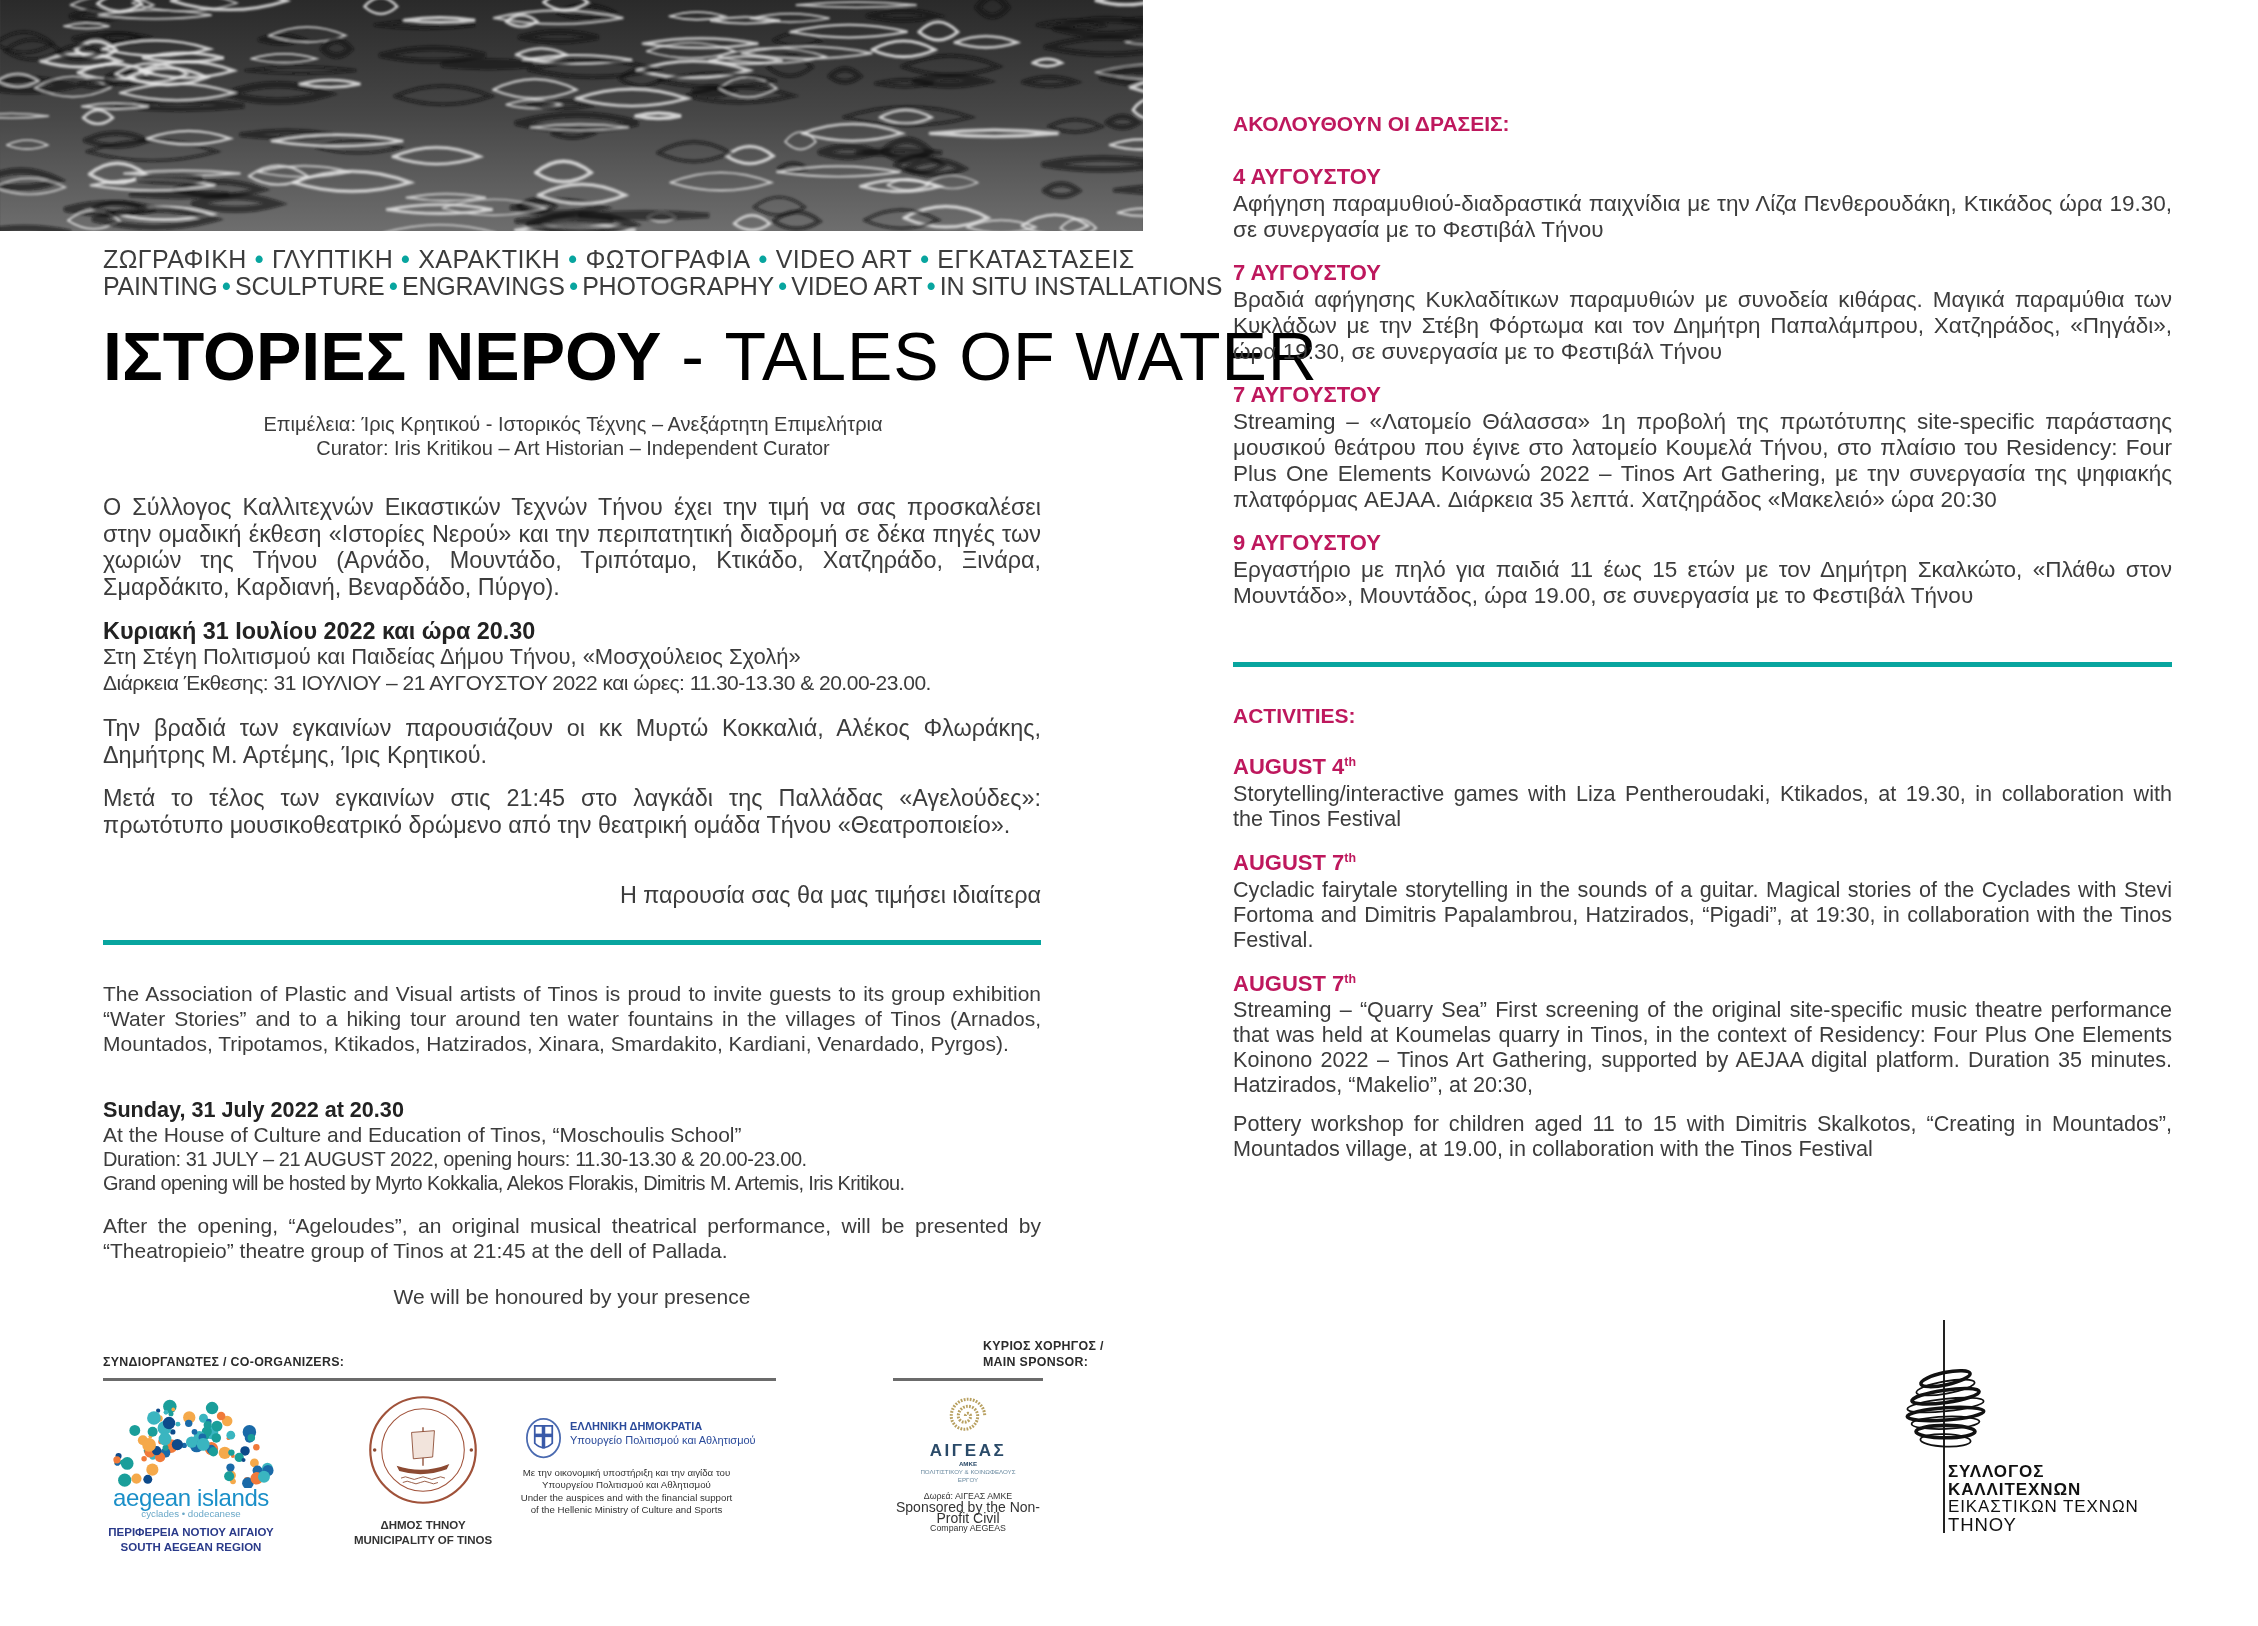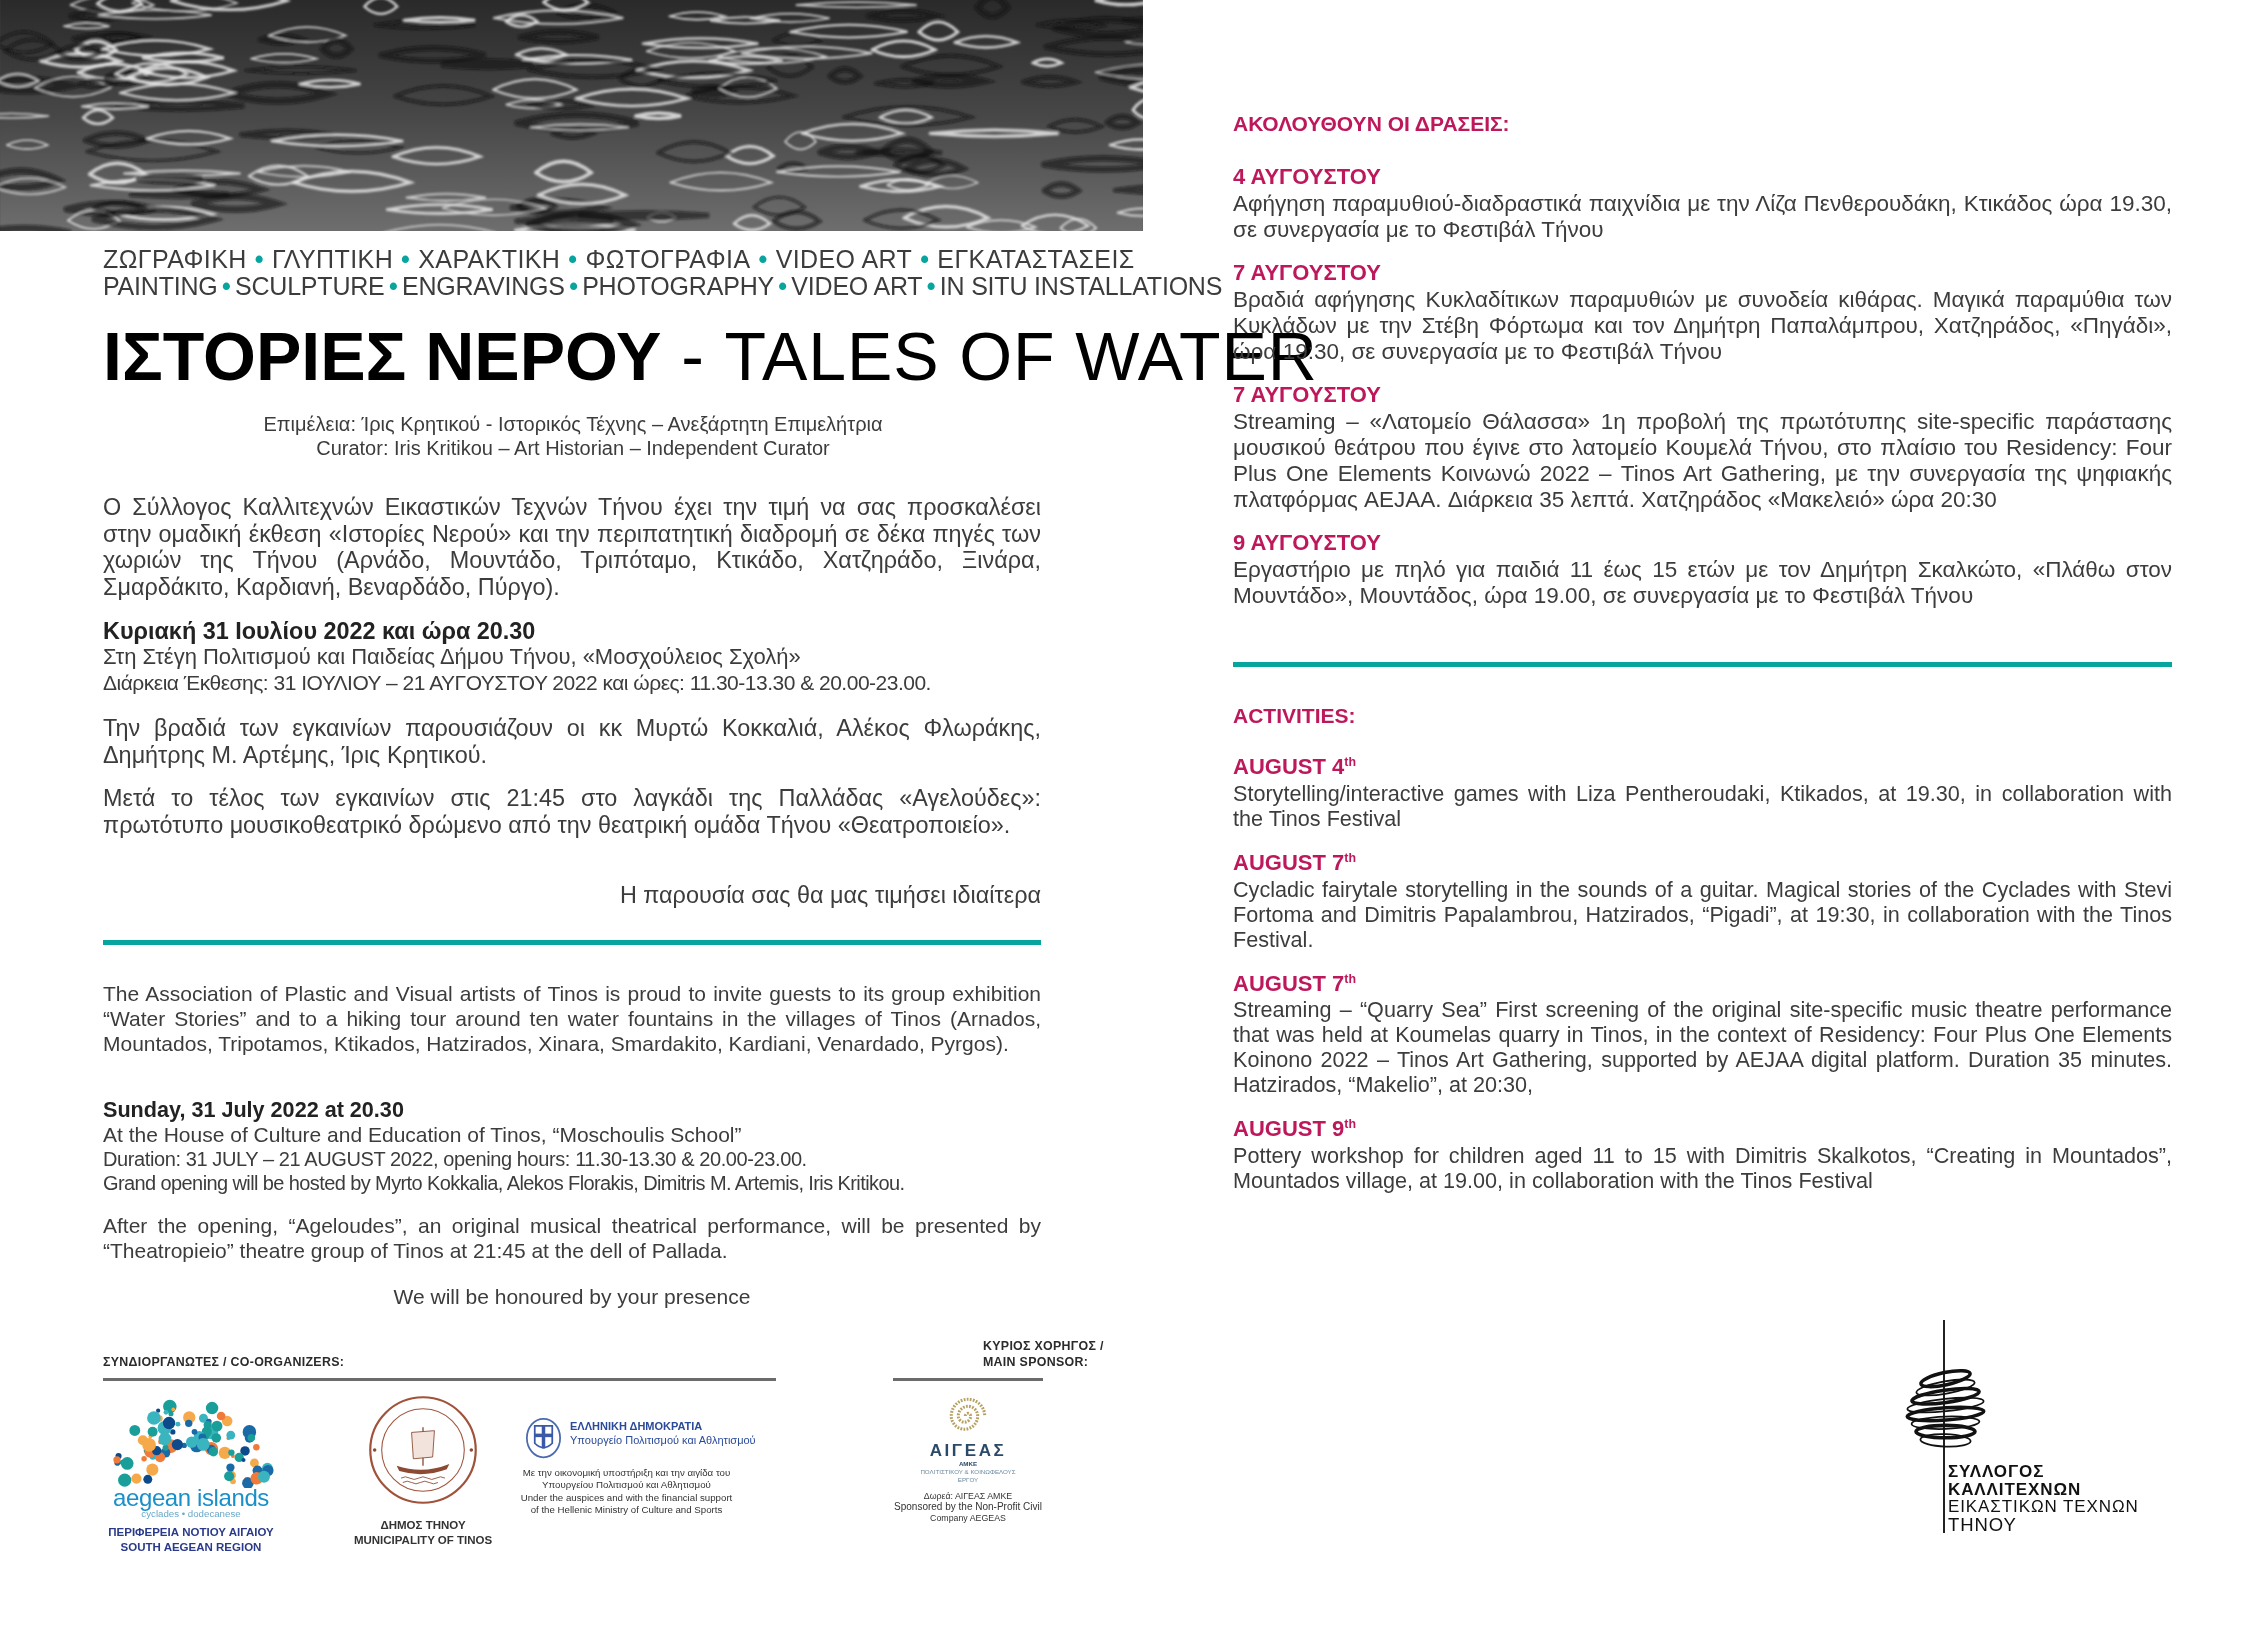--- a/index.html
+++ b/index.html
@@ -399,21 +399,21 @@
 <div class="abs" style="left:893px; top:1394px; width:150px; height:150px;">
   <svg width="150" height="44" viewBox="0 0 170 50">
     <path d="M85 25 m-3 0 a3 3 0 1 1 6 0 a7 7 0 1 1 -14 0 a11 11 0 1 1 22 0 a15 15 0 1 1 -30 0 a19 19 0 1 1 38 0" fill="none" stroke="#b8a060" stroke-width="3.5" stroke-dasharray="2 1.5"></path>
   </svg>
   <div style="text-align:center; font-size:17px; letter-spacing:2.6px; color:#2a4a68; font-weight:bold; line-height:19.4px;">ΑΙΓΕΑΣ</div>
   <div style="text-align:center; font-size:6.2px; font-weight:bold; color:#2a4a68; line-height:8px;">ΑΜΚΕ</div>
   <div style="text-align:center; font-size:6.2px; color:#6a8aa0; line-height:8px;">ΠΟΛΙΤΙΣΤΙΚΟΥ &amp; ΚΟΙΝΩΦΕΛΟΥΣ</div>
   <div style="text-align:center; font-size:6.2px; color:#6a8aa0; line-height:8px;">ΕΡΓΟΥ</div>
   <div style="margin-top:7px;">
     <div class="tiny" style="font-size:8.8px; line-height:10.6px;">Δωρεά: ΑΙΓΕΑΣ ΑΜΚΕ</div>
-    <div class="tiny" style="font-size:10px; line-height:10.6px;">Sponsored by the Non-Profit Civil</div>
+    <div class="tiny" style="font-size:14px; line-height:10.6px;">Sponsored by the Non-Profit Civil</div>
     <div class="tiny" style="font-size:8.8px; line-height:10.6px;">Company AEGEAS</div>
   </div>
 </div>
 
 <div class="abs rcol" style="top:111px;">
   <div class="rhead" style="margin-bottom:26.5px; font-size:21px;">ΑΚΟΛΟΥΘΟΥΝ ΟΙ ΔΡΑΣΕΙΣ:</div>
   <div class="rblock">
     <div class="rhead">4 ΑΥΓΟΥΣΤΟΥ</div>
     <div class="rtext" style="text-align-last:left;">Αφήγηση παραμυθιού-διαδραστικά παιχνίδια με την Λίζα Πενθερουδάκη, Κτικάδος ώρα 19.30, σε συνεργασία με το Φεστιβάλ Τήνου</div>
   </div>
@@ -441,21 +441,20 @@
   </div>
   <div class="rblock" style="margin-bottom:14px;">
     <div class="rhead"><span>AUGUST 7</span><sup>th</sup></div>
     <div class="rtext en" style="text-align-last:left;">Cycladic fairytale storytelling in the sounds of a guitar. Magical stories of the Cyclades with Stevi Fortoma and Dimitris Papalambrou, Hatzirados, “Pigadi”, at 19:30, in collaboration with the Tinos Festival.</div>
   </div>
   <div class="rblock" style="margin-bottom:14px;">
     <div class="rhead"><span>AUGUST 7</span><sup>th</sup></div>
     <div class="rtext en" style="text-align-last:left;">Streaming – “Quarry Sea” First screening of the original site-specific music theatre performance that was held at Koumelas quarry in Tinos, in the context of Residency: Four Plus One Elements Koinono 2022 – Tinos Art Gathering, supported by AEJAA digital platform. Duration 35 minutes. Hatzirados, “Makelio”, at 20:30,</div>
   </div>
   <div class="rblock" style="margin-bottom:14px;">
-    <div class="rhead"><span>AUGUST 9</span><sup>th</sup></div>
     <div class="rtext en" style="text-align-last:left;">Pottery workshop for children aged 11 to 15 with Dimitris Skalkotos, “Creating in Mountados”, Mountados village, at 19.00, in collaboration with the Tinos Festival</div>
   </div>
 </div>
 
 <div class="abs" style="left:1897px; top:1315px; width:265px; height:229px;">
   <div style="position:absolute; left:46px; top:5.3px; width:1.8px; height:213px; background:#222;"></div>
   <svg width="97" height="97" viewBox="0 0 110 110" style="position:absolute; left:0px; top:46px;" id="globe">
       <ellipse cx="55" cy="20" rx="28.5" ry="7" fill="none" stroke="#111" stroke-width="4" transform="rotate(-12 55 20)"></ellipse>
       <ellipse cx="55" cy="30" rx="33.5" ry="7" fill="none" stroke="#111" stroke-width="2" transform="rotate(-10 55 30)"></ellipse>
       <ellipse cx="55" cy="40" rx="38.5" ry="7" fill="none" stroke="#111" stroke-width="4" transform="rotate(-8 55 40)"></ellipse>

